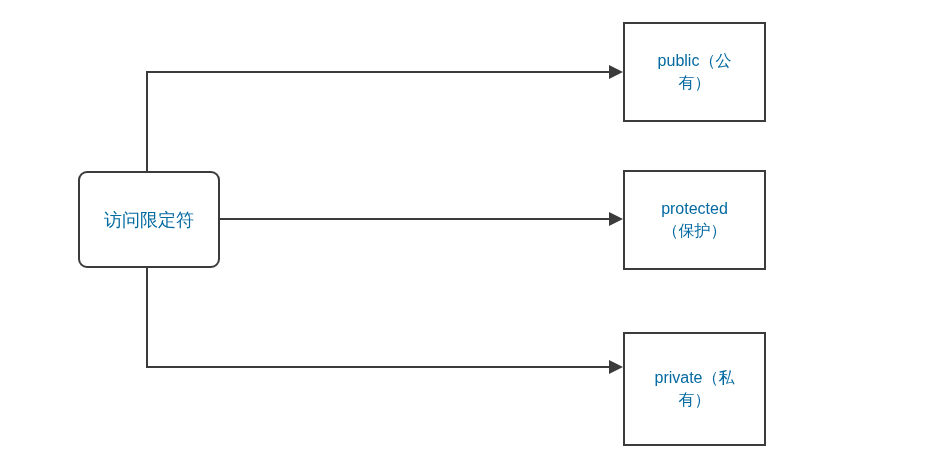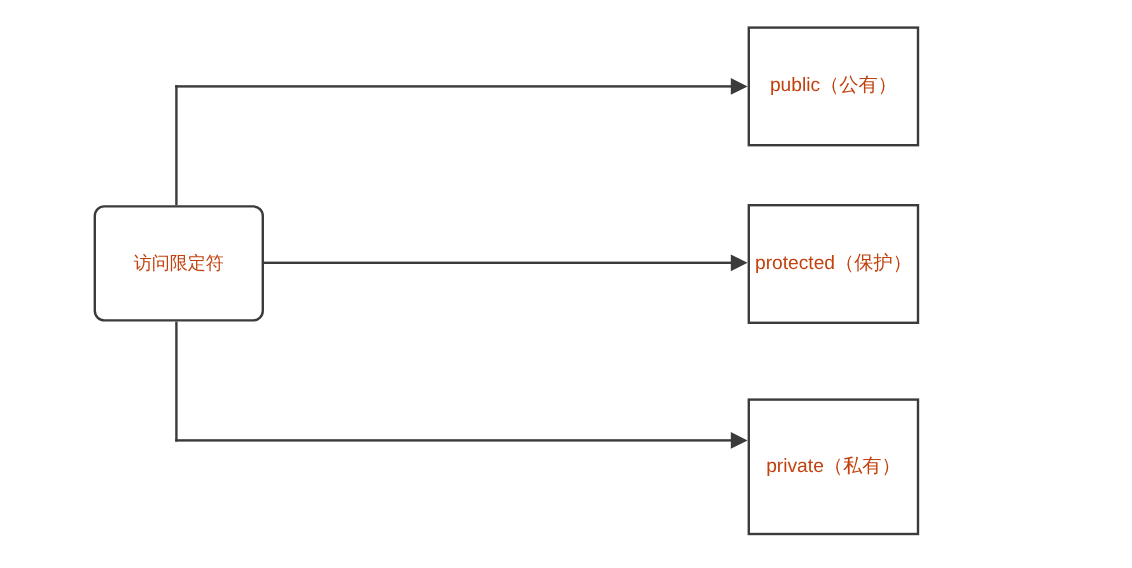--- a/index.html
+++ b/index.html
@@ -14,34 +14,34 @@
     background: #ffffff;
     font-family: "Liberation Sans", "DejaVu Sans", sans-serif;
     overflow: hidden;
   }
   .node {
     position: absolute;
     box-sizing: border-box;
     border: 2px solid #3b3b3b;
     background: #ffffff;
     display: flex;
-    flex-direction: row;
+    flex-direction: column;
     align-items: center;
     justify-content: center;
     text-align: center;
-    color: #c2410c;
+    color: #0369a1;
     line-height: 22px;
   }
   .node-root {
     left: 78px;
     top: 171px;
     width: 142px;
     height: 97px;
     border-radius: 9px;
-    font-size: 15px;
+    font-size: 18px;
   }
   .node-rect {
     left: 623px;
     width: 143px;
     font-size: 16px;
   }
   .node-public    { top: 22px;  height: 100px; }
   .node-protected { top: 170px; height: 100px; }
   .node-private   { top: 332px; height: 114px;  }
   .node .label-line { display: block; }

